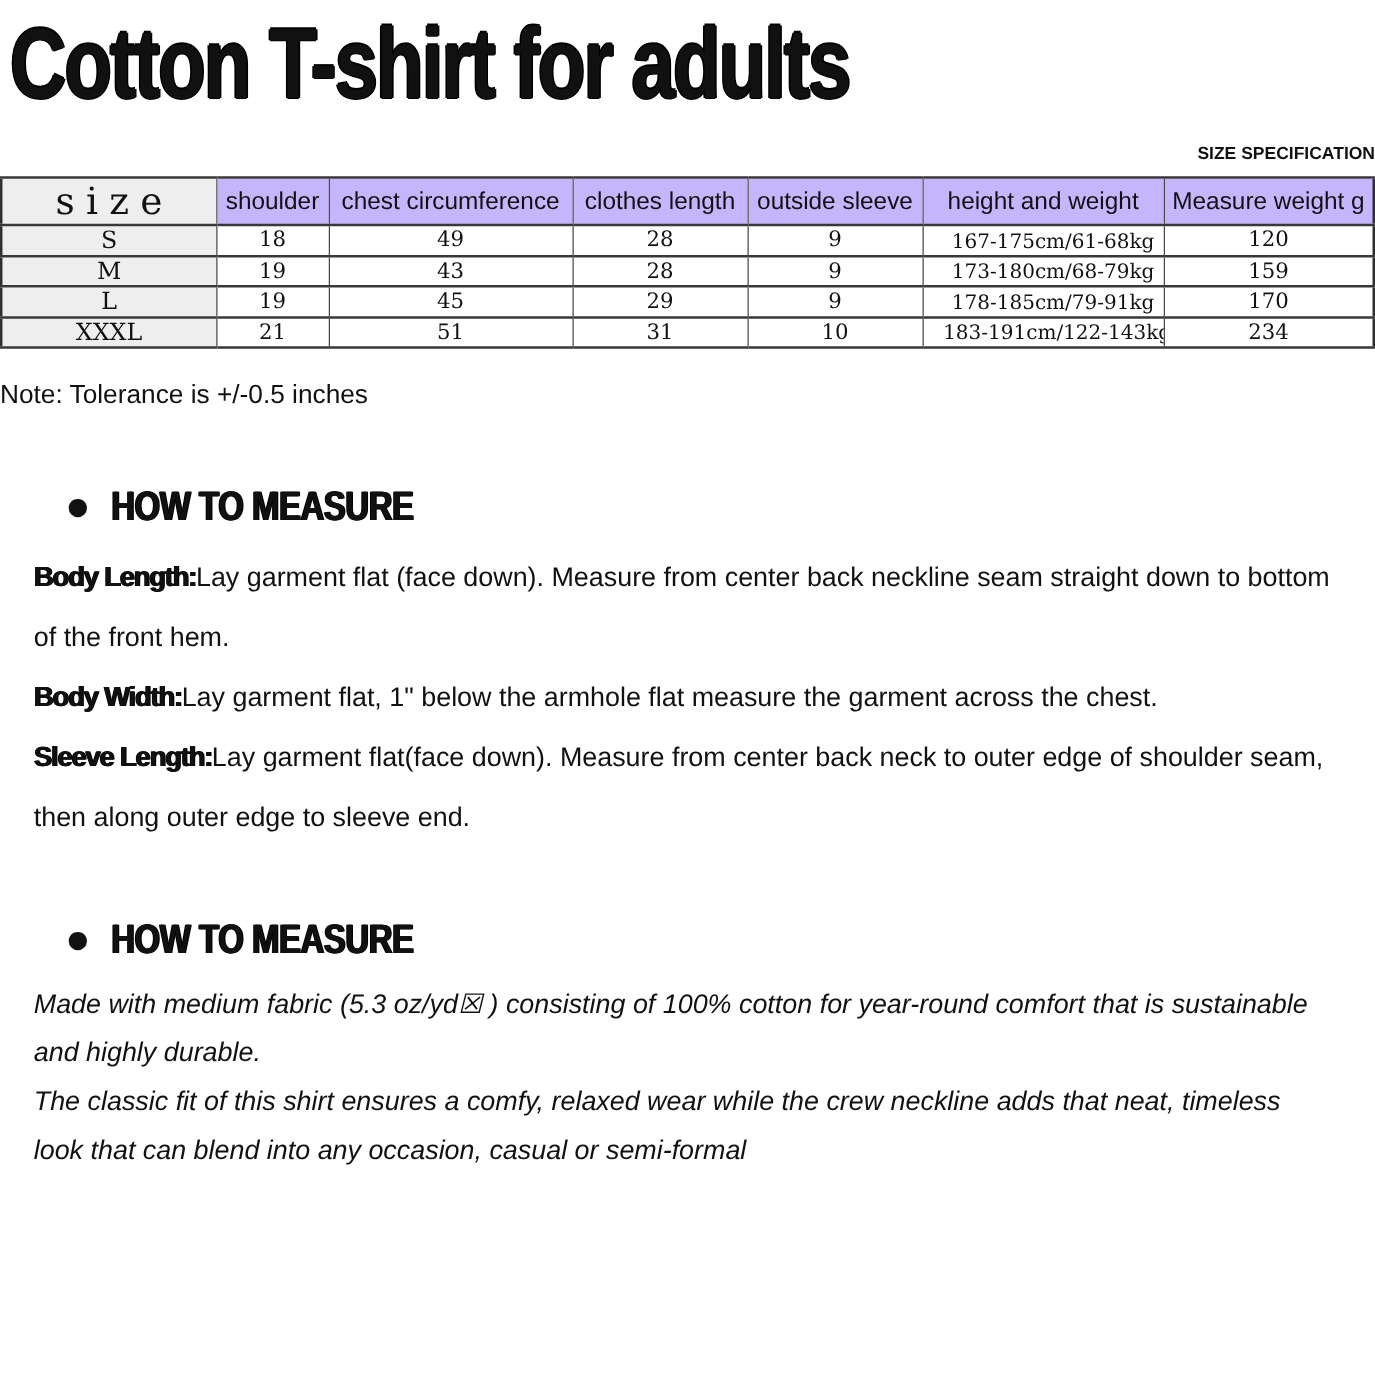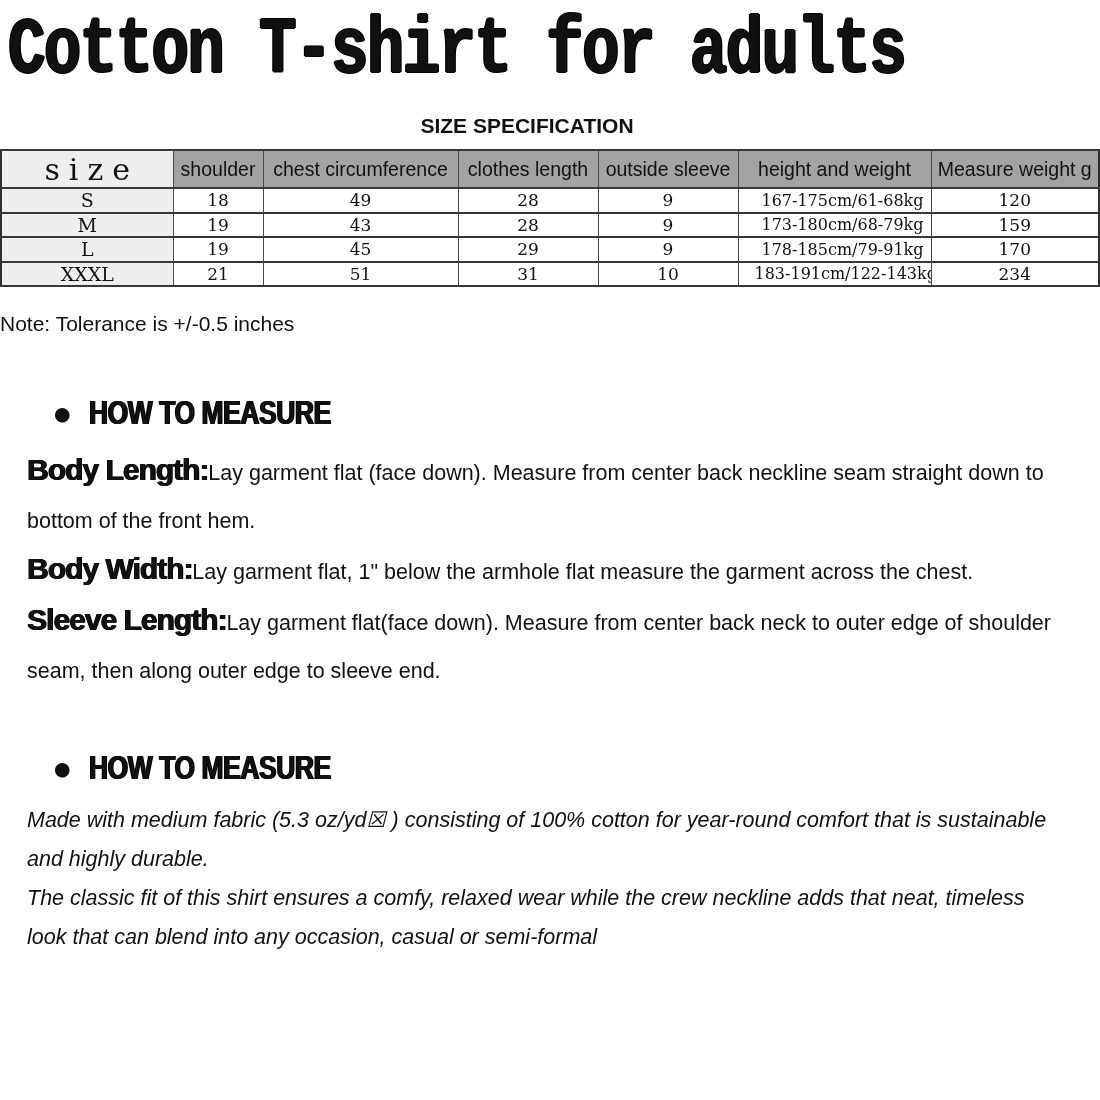--- a/index.html
+++ b/index.html
@@ -7,39 +7,38 @@
   body {
     width: 1100px; height: 1100px;
     background: #ffffff;
     color: #111111;
     font-family: "Liberation Sans", sans-serif;
     overflow: hidden;
     position: relative;
   }
 
   
-  .title-wrap { margin: 6px 0 0 8px; height: 92px; font-family: Liberation Mono, monospace; }
+  .title-wrap { margin: 6px 0 0 8px; height: 92px; }
   .title-condensed {
     display: inline-block;
     transform: scaleX(0.78);
     transform-origin: left center;
     font-size: 80px;
     font-weight: bold;
     letter-spacing: -2px;
     line-height: 90px;
     white-space: nowrap;
     text-shadow: 1.5px 0 0 #000, -1.5px 0 0 #000, 0 1px 0 #000, 0 -1px 0 #000;
   }
 
   .subtitle {
-    text-align: center;
-    font-size: 21px;
+    text-align: right;
+    font-size: 14px;
     font-weight: bold;
     margin-top: 16px;
-    padding-right: 46px;
   }
 
   
   table.size-table {
     border-collapse: collapse;
     table-layout: fixed;
     width: 1098px;
     margin: 11px auto 0 auto;
     border: 2px solid #2f2f2f;
   }
@@ -52,21 +51,21 @@
     vertical-align: middle;
     padding: 0;
     white-space: nowrap;
     overflow: hidden;
     margin-left: 44px;
   }
   .size-table th {
     height: 38px;
     font-weight: normal;
     font-size: 19.5px;
-    background: #a3a3a3;
+    background: #c4b5fd;
   }
   .size-table th.size-header {
     font-family: "DejaVu Serif", serif;
     font-size: 30px;
     letter-spacing: 9px;
     padding-left: 9px;
     background: #eeeeee;
   }
   .size-table td {
     height: 24.5px;
@@ -109,21 +108,21 @@
 
   .measure-block {
     margin: 16px 20px 0 27px;
     width: 1050px;
     font-size: 21.5px;
     line-height: 48px;
   }
   .measure-block p { margin: 0; }
   .inline-label {
     font-weight: bold;
-    font-size: 30px;
+    font-size: 22px;
     letter-spacing: -1px;
     text-shadow: 0.8px 0 0 #000, -0.4px 0 0 #000;
   }
 
   .desc-block {
     margin: 16px 20px 0 27px;
     width: 1030px;
     font-size: 21.5px;
     line-height: 39px;
   }

